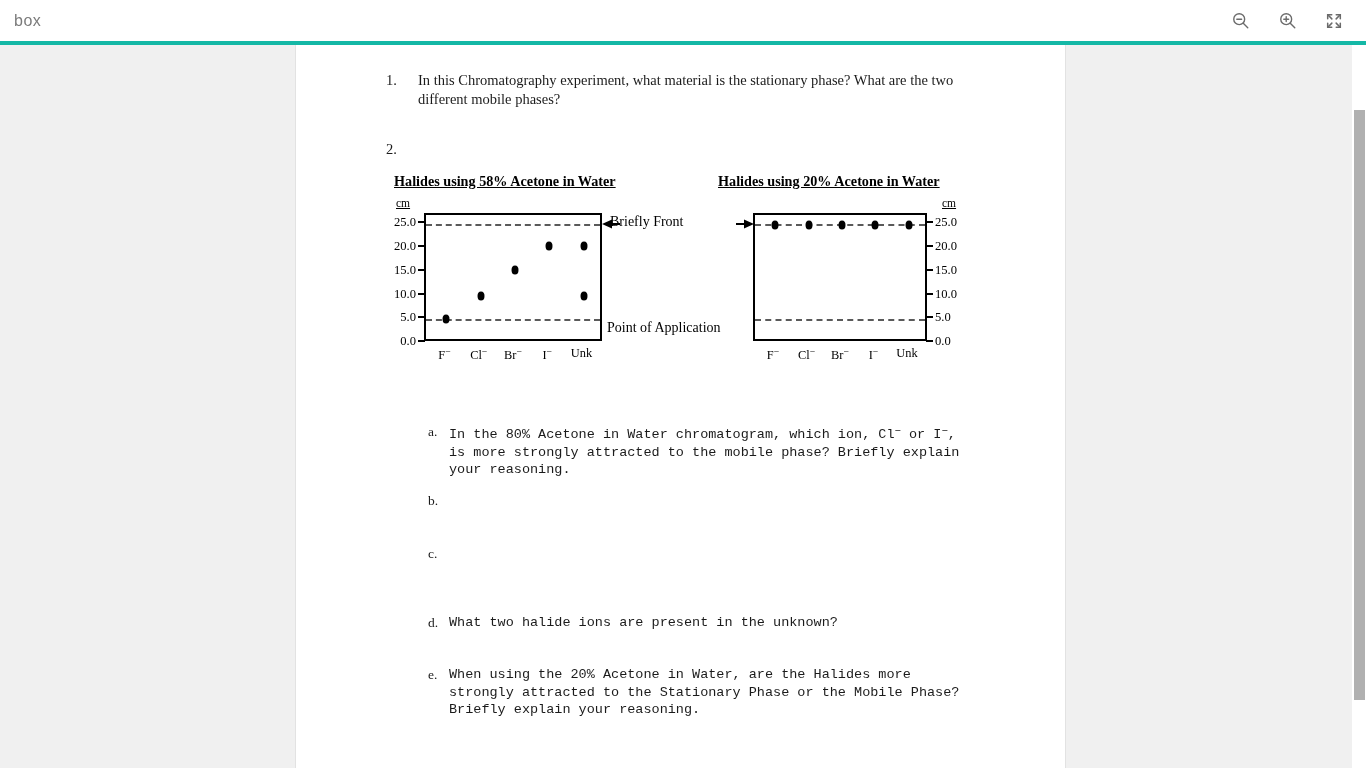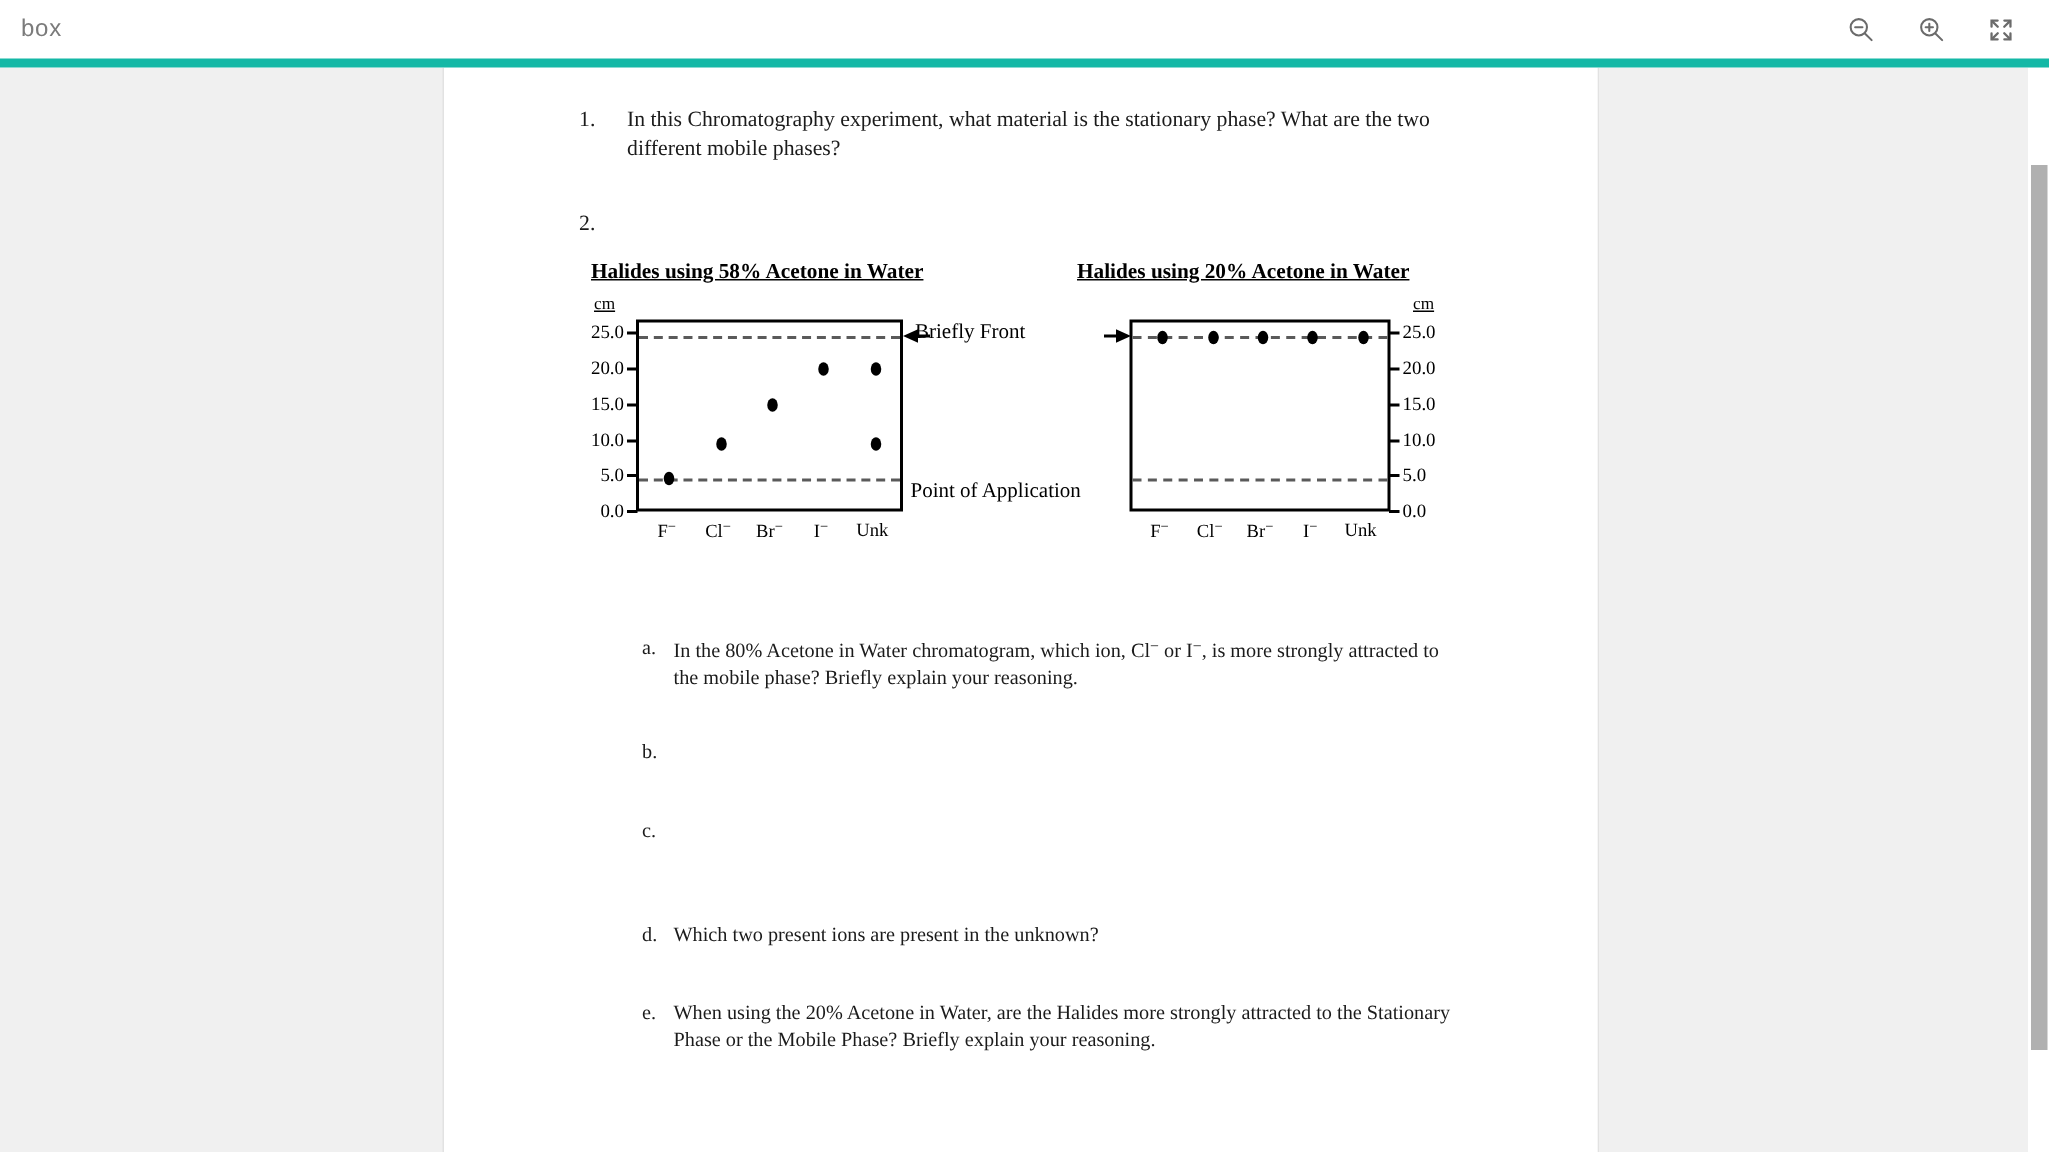--- a/index.html
+++ b/index.html
@@ -10,21 +10,21 @@
     background: #ffffff;
     font-family: "Liberation Sans", sans-serif;
   }
 
   
   .topbar {
     position: absolute;
     left: 0; top: 0;
     width: 1366px; height: 45px;
     background: #ffffff;
-    border-bottom: 6px solid #14b8a6;
+    border-bottom: 4px solid #14b8a6;
     display: flex;
     align-items: center;
     z-index: 30;
   }
   .brand {
     margin-left: 14px;
     font-size: 16px;
     color: #7b7b7b;
     letter-spacing: 0.5px;
     font-family: "Liberation Sans", sans-serif;
@@ -98,20 +98,21 @@
   .sub-block { position: absolute; display: flex; }
   .sub-letter {
     width: 21px;
     flex: 0 0 21px;
     font-size: 13.5px;
     line-height: 17.5px;
   }
   .sub-text {
     font-size: 13.5px;
     line-height: 17.5px;
+    font-family: Liberation Mono, monospace;
   }
   #qa { left: 132px; top: 378px; width: 545px; }
   #qb { left: 132px; top: 447px; width: 545px; }
   #qc { left: 132px; top: 500px; width: 540px; }
   #qd { left: 132px; top: 569px; width: 540px; }
   #qe { left: 132px; top: 621px; width: 550px; }
 
   sub { font-size: 0.72em; vertical-align: -0.22em; }
   .sup { font-size: 0.78em; vertical-align: 0.38em; }
 
@@ -368,21 +369,21 @@
     <div class="sub-block" id="qb">
       <div class="sub-letter">b.</div>
     </div>
 
     <div class="sub-block" id="qc">
       <div class="sub-letter">c.</div>
     </div>
 
     <div class="sub-block" id="qd">
       <div class="sub-letter">d.</div>
-      <div class="sub-text">Which two present ions are present in the unknown?</div>
+      <div class="sub-text">What two halide ions are present in the unknown?</div>
     </div>
 
     <div class="sub-block" id="qe">
       <div class="sub-letter">e.</div>
       <div class="sub-text">When using the 20% Acetone in Water, are the Halides more strongly attracted to the Stationary Phase or the Mobile Phase? Briefly explain your reasoning.</div>
     </div>
 
   </div>
 
   <div class="scrollbar-track">

